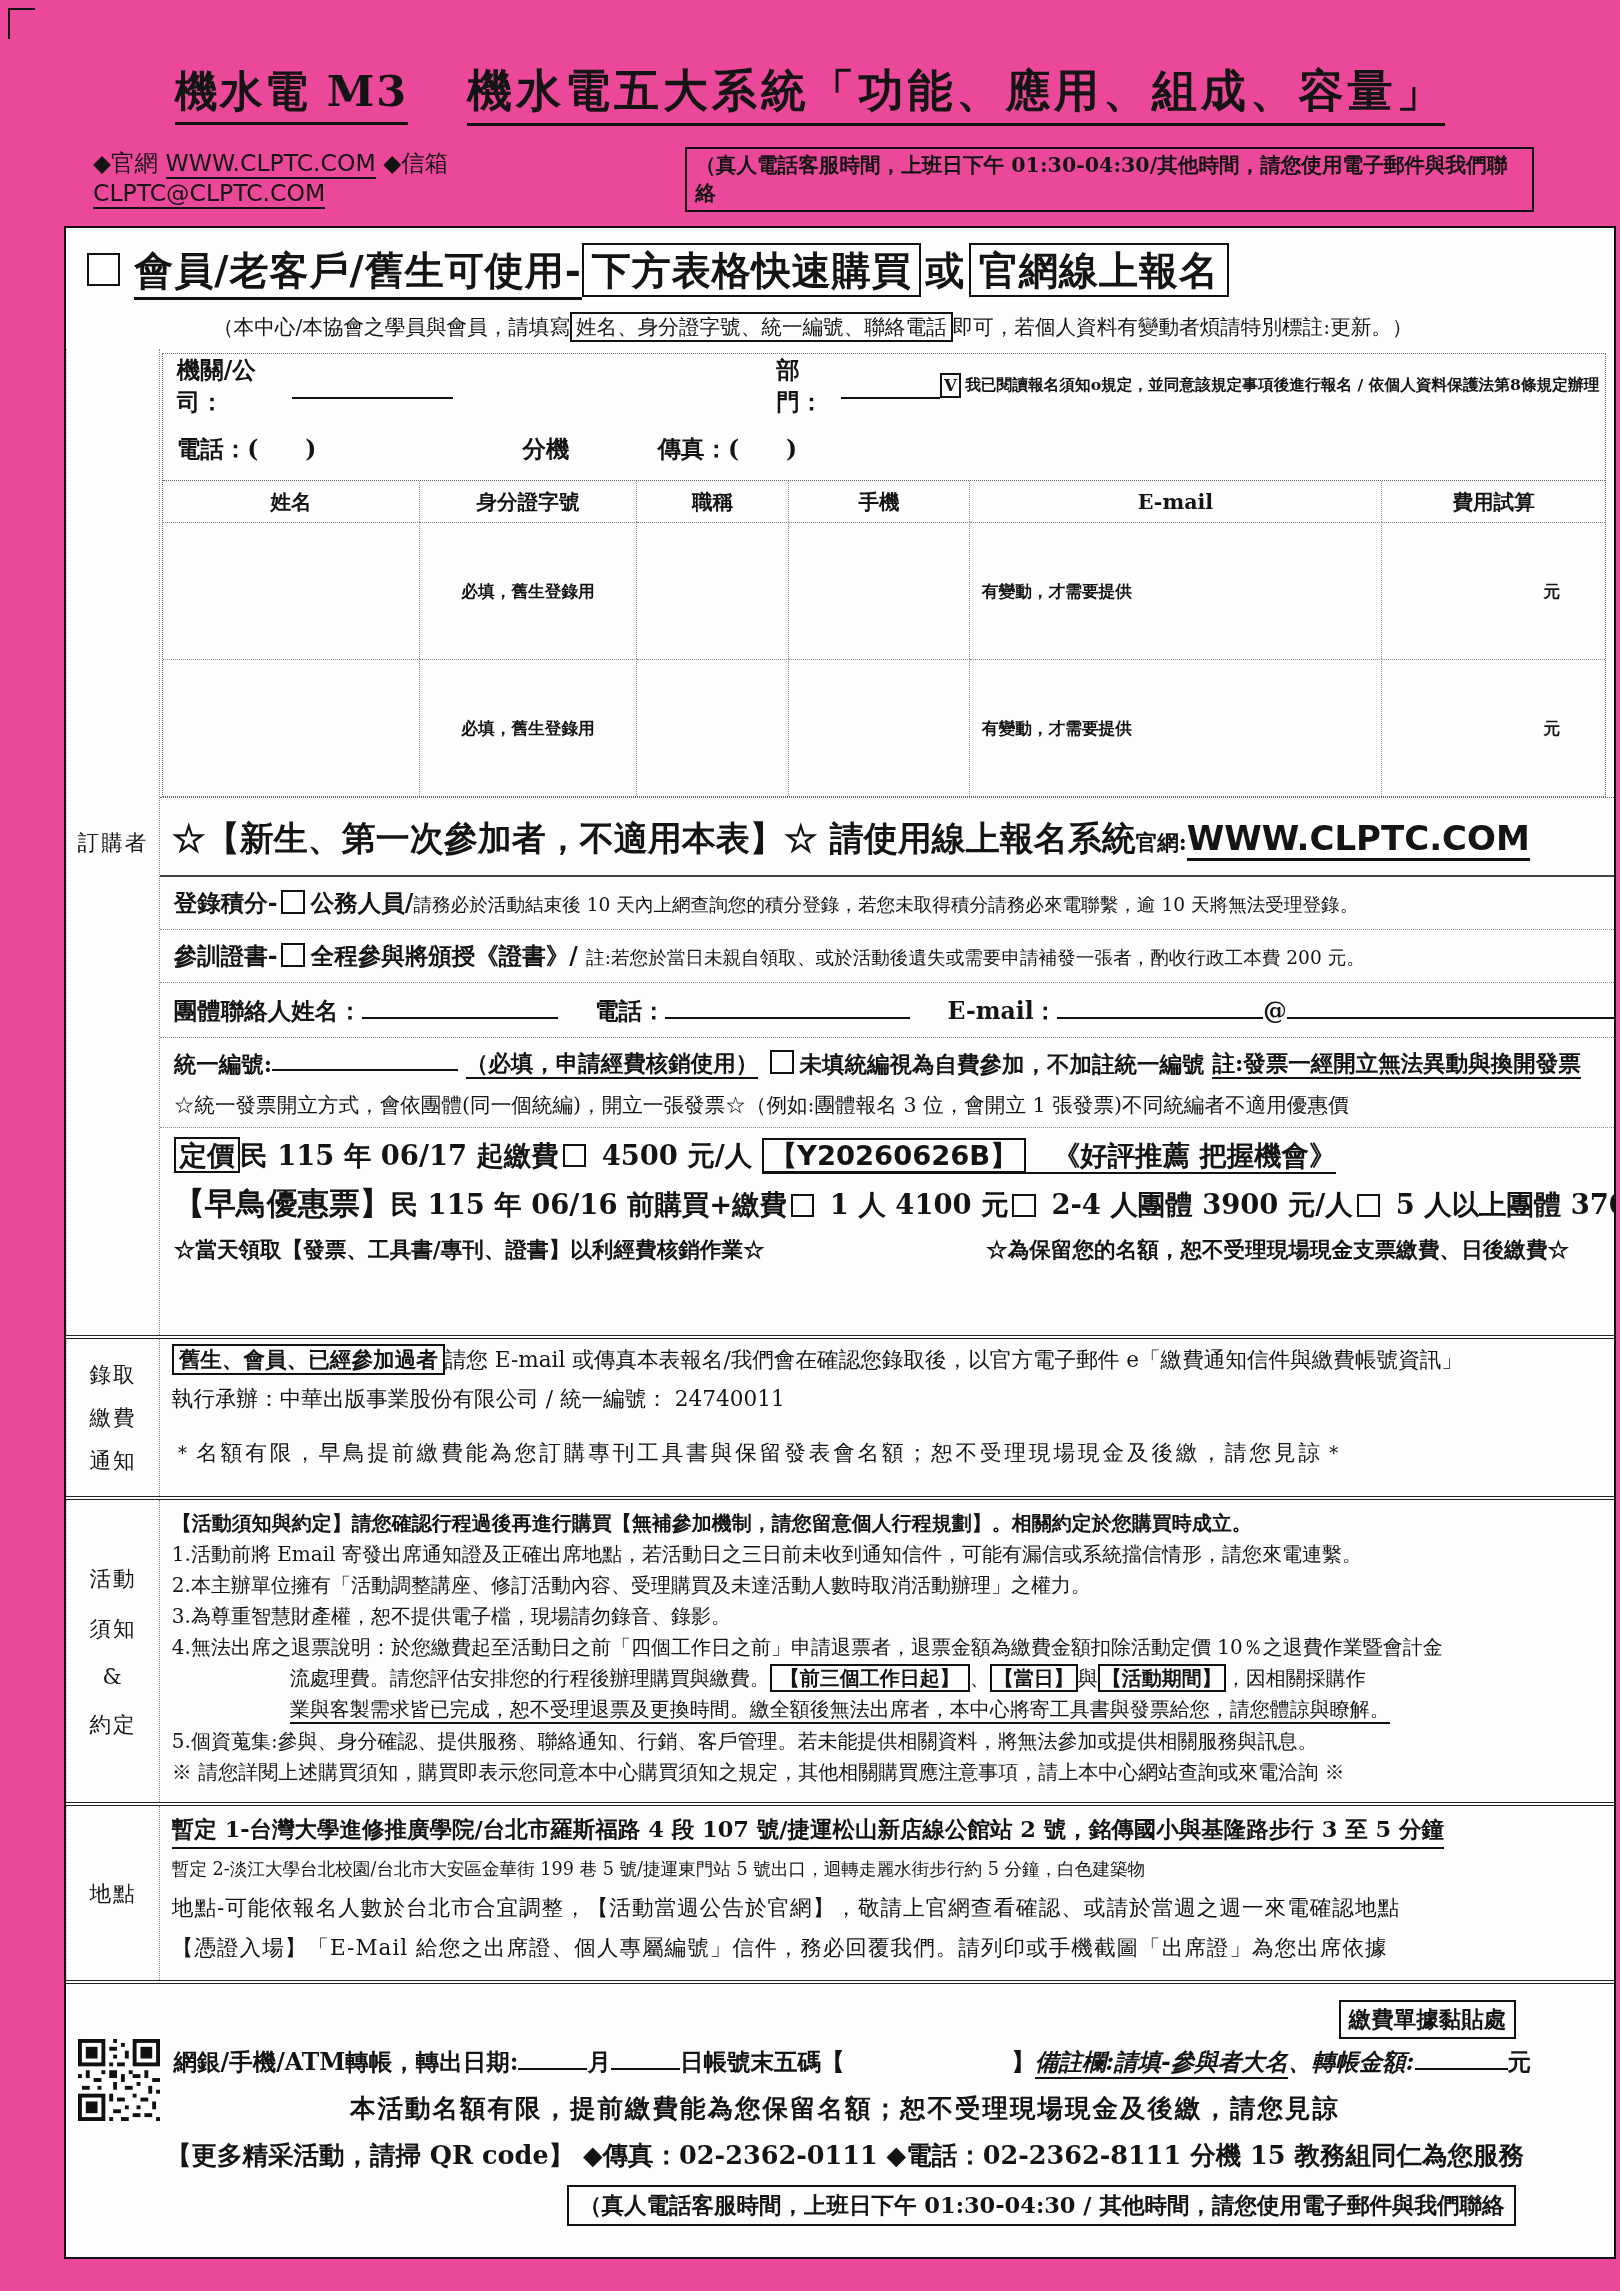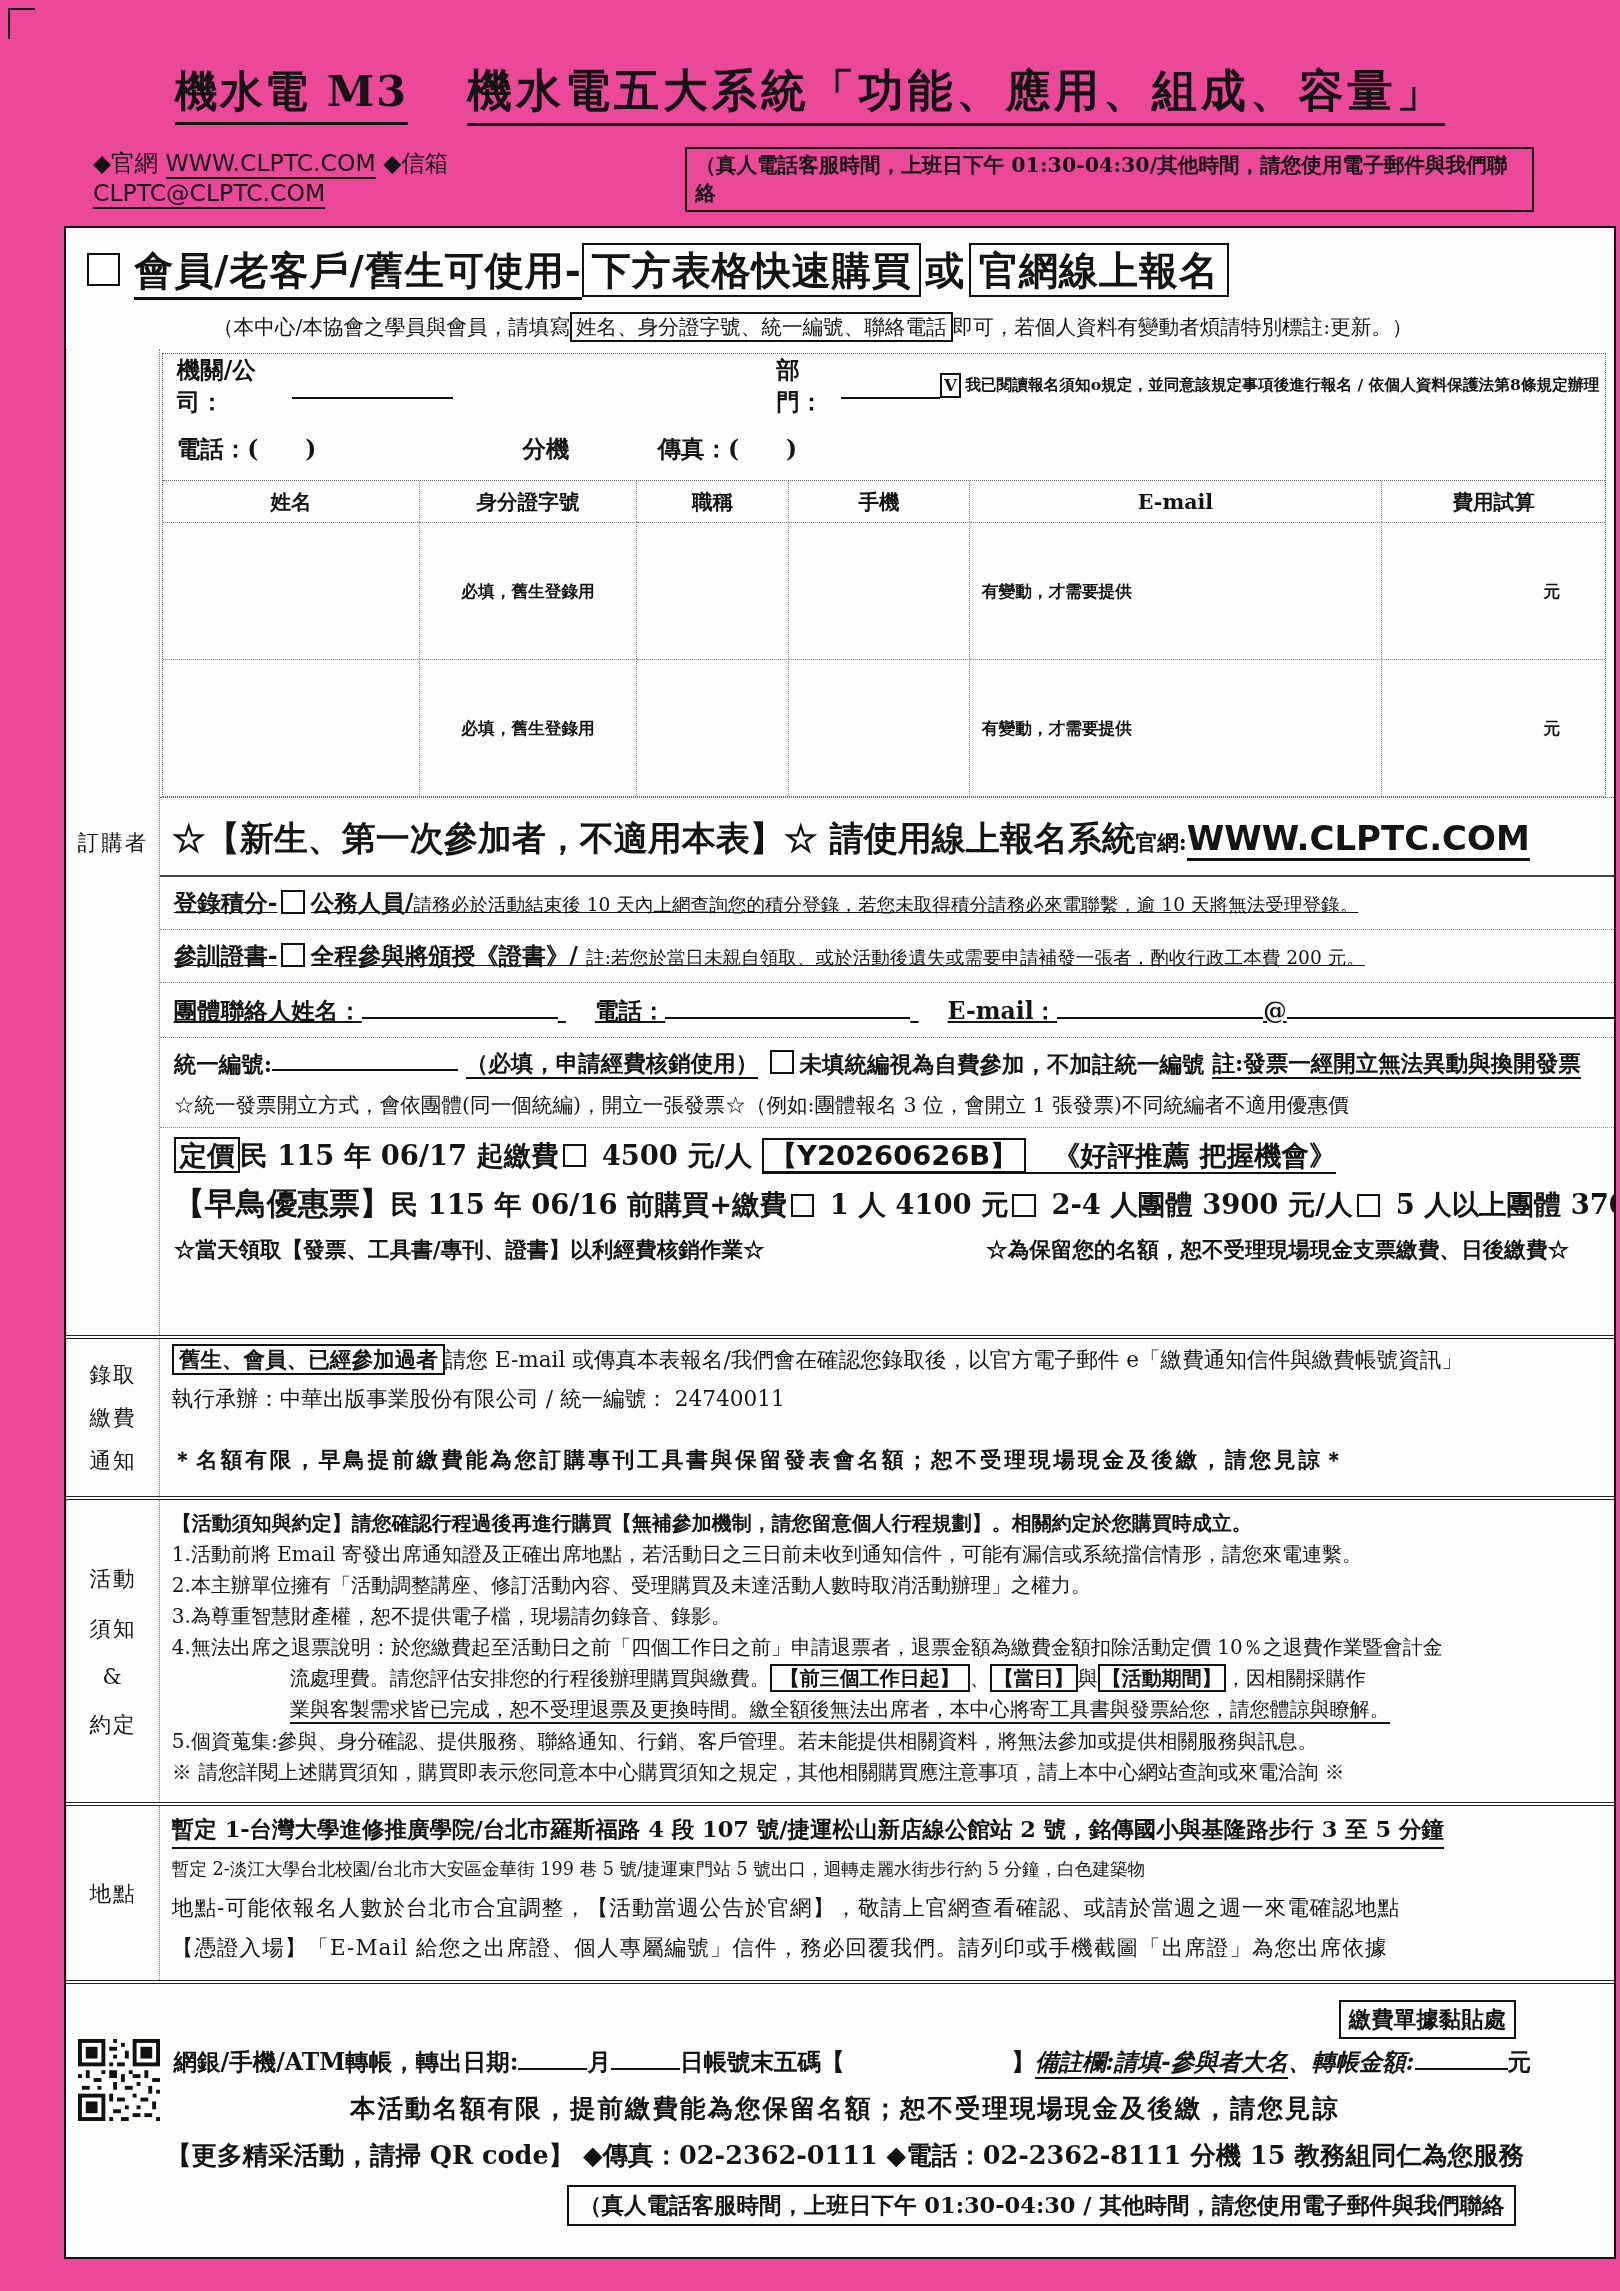--- a/index.html
+++ b/index.html
@@ -41,37 +41,37 @@
   .trow>div{border-right:1px dotted #888;box-sizing:border-box;}
   .trow>div:last-child{border-right:none;}
   .thead>div{height:41px;display:flex;align-items:center;justify-content:center;font-size:20.6px;font-weight:bold;}
   .tdata>div{height:137px;border-top:1px dotted #888;font-size:16.7px;font-weight:bold;}
   .cell-c{display:flex;align-items:center;justify-content:center;}
   .cell-l{display:flex;align-items:center;padding-left:11.8px;}
   .cell-fee{display:flex;align-items:center;justify-content:flex-end;padding-right:45px;font-size:25.5px;}
   .star-banner{border-top:1px dotted #666;border-bottom:2.9px double #444;padding:17.6px 0 13.7px 11.8px;font-size:34px;font-weight:bold;white-space:nowrap;}
   .star-banner .small{font-size:21.6px;}
   .star-banner .url{font-family:"DejaVu Sans","Liberation Sans",sans-serif;border-bottom:3.9px solid #111;}
-  .oline{border-bottom:1px dotted #888;padding:9.8px 5.9px 9.8px 13.7px;font-size:18.6px;white-space:nowrap;text-decoration:underline;}
+  .oline{border-bottom:1px dotted #888;padding:9.8px 5.9px 9.8px 13.7px;font-size:18.6px;white-space:nowrap;}
   .oline .lead{font-size:23.5px;font-weight:bold;}
   .cb{display:inline-block;width:19.6px;height:19.6px;border:2px solid #111;vertical-align:-2.9px;margin:0 5.9px 0 3.9px;background:#fff;}
   .bl{display:inline-block;border-bottom:2px solid #111;height:1.05em;vertical-align:baseline;}
   .u{border-bottom:2px solid #111;padding-bottom:1px;}
   .contactline{font-size:23.5px;font-weight:bold;}
   .taxblock{border-bottom:1px dotted #888;padding:7.8px 5.9px 7.8px 13.7px;font-size:21.6px;}
   .taxblock .l1{font-size:22.5px;font-weight:bold;white-space:nowrap;}
   .taxblock .l2,.taxblock .l3{font-size:20.6px;margin-top:11.8px;white-space:nowrap;}
   .priceblock{padding:9.8px 5.9px 5.9px 13.7px;font-size:27.4px;font-weight:bold;}
   .priceblock .pl1,.priceblock .pl2{white-space:nowrap;margin-bottom:9.8px;}
   .code-box{border:2.9px solid #111;padding:0 5.9px;font-family:"DejaVu Sans","Liberation Sans",sans-serif;}
   .pl3{display:flex;justify-content:space-between;font-size:21.6px;padding-right:39px;margin-top:3.9px;}
   
   .adm .line{padding:5.9px 5.9px 3.9px 11.8px;font-size:21.6px;white-space:nowrap;}
   .adm .hl{border:2px solid #111;padding:1px 4.9px;font-weight:bold;margin-top:8px;}
-  .adm .star-note{font-weight:bold;letter-spacing:2.9px;font-size:21.6px;margin-top:22px;}
+  .adm .star-note{font-weight:normal;letter-spacing:2.9px;font-size:21.6px;margin-top:15px;}
   
   .notes{padding:7.8px 3.9px 3.9px 11.8px;font-size:20px;line-height:1.55;}
   .notes .b{font-weight:bold;}
   .notes .ind{padding-left:118px;}
   .notes p{margin:0;}
   
   .loc{padding:7.8px 3.9px 3.9px 11.8px;}
   .loc .l1{font-size:22.5px;font-weight:bold;border-bottom:2.9px solid #111;display:inline-block;padding-bottom:2px;white-space:nowrap;}
   .loc .l2{font-size:17.6px;margin-top:7.8px;white-space:nowrap;}
   .loc .l3,.loc .l4{font-size:21.6px;margin-top:11.8px;letter-spacing:1px;white-space:nowrap;}

